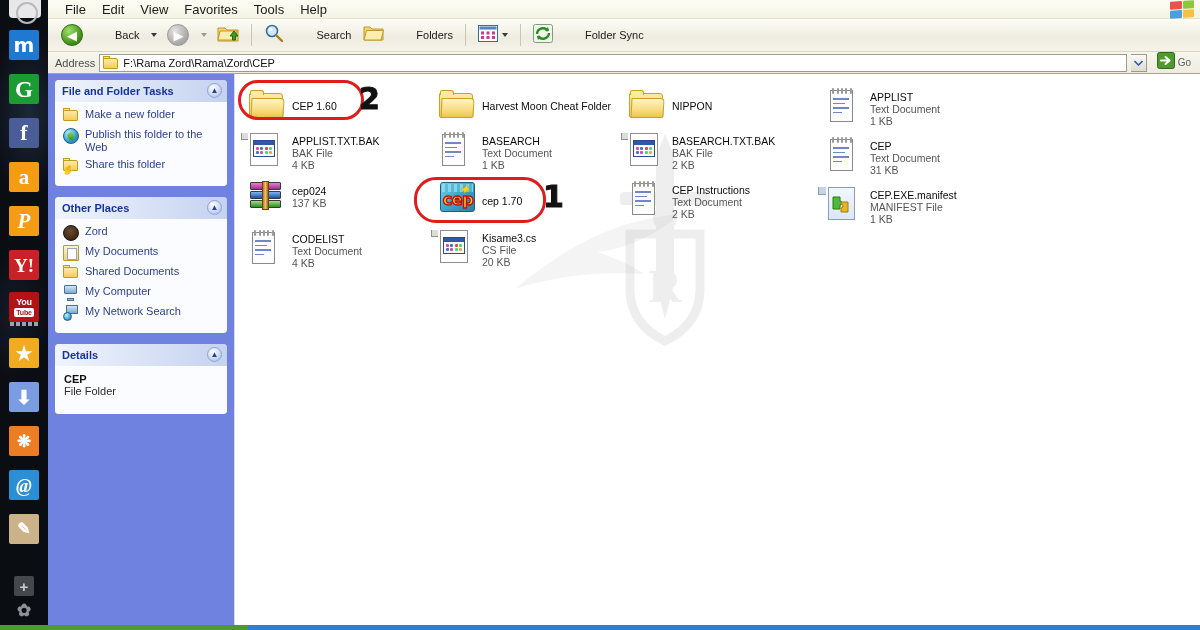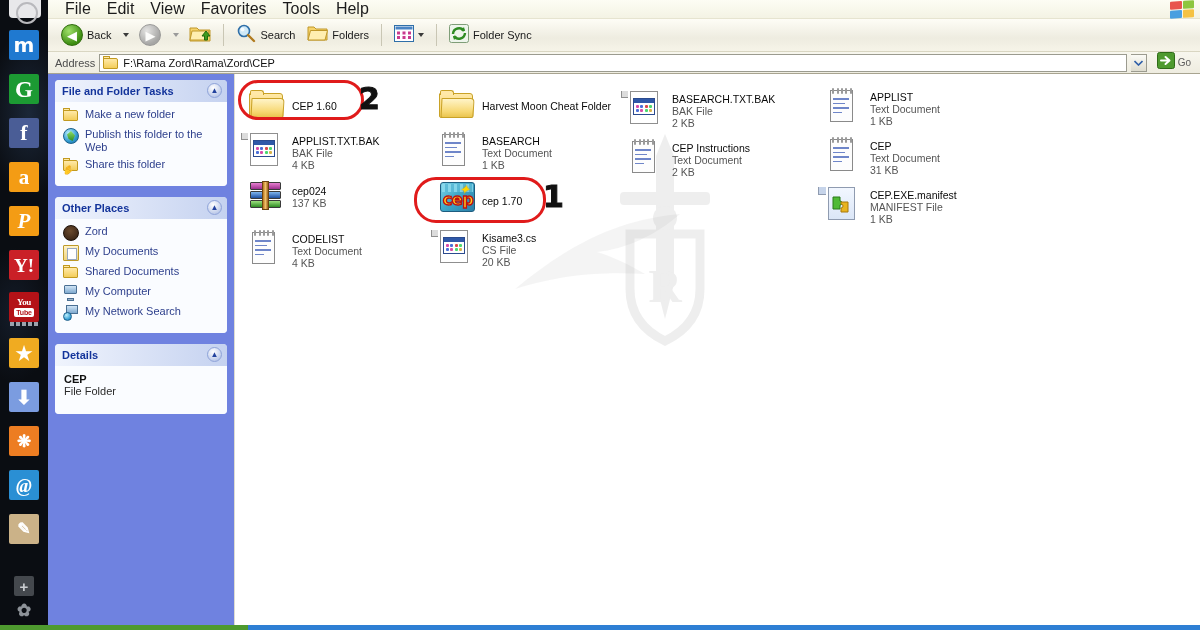--- a/index.html
+++ b/index.html
@@ -61,21 +61,21 @@
   .d-google span { font-size:23px; font-family:"Liberation Serif", serif; }
   .d-fb      { background:#4a5d96; }
   .d-fb span { font-size:22px; font-family:"Liberation Serif", serif; }
   .d-amazon  { background:#f49c14; }
   .d-amazon span { font-size:21px; font-family:"Liberation Serif", serif; }
   .d-paypal  { background:#f49c14; }
   .d-paypal span { font-size:21px; font-family:"Liberation Serif", serif; font-style:italic; }
   .d-yahoo   { background:#ca2027; }
   .d-yahoo span { font-size:19px; font-family:"Liberation Serif", serif; font-weight:bold; }
   .d-youtube { background:#b31217; flex-direction:column; justify-content:center; }
-  .d-youtube b { font-size:9px; line-height:9px; letter-spacing:-0.3px;font-family:Liberation Serif, serif; }
+  .d-youtube b { font-size:9px; line-height:9px; letter-spacing:-0.3px; }
   .d-youtube i { font-style:normal; font-size:7px; line-height:9px; background:#fff; color:#b31217;
                  padding:0 2px; border-radius:2px; margin-top:1px; letter-spacing:-0.2px;}
   .d-star    { background:#f0ab21; }
   .d-star span { font-size:19px; }
   .d-down    { background:#7b9ce0; }
   .d-down span { font-size:19px; color:#fff; }
   .d-rss     { background:#ed7d22; }
   .d-rss span { font-size:17px; }
   .d-evernote{ background:#2a8fd4; }
   .d-evernote span { font-size:19px; font-family:"Liberation Serif", serif; font-style:italic; }
@@ -94,21 +94,21 @@
 
   
   #menubar {
     height: 19px;
     background: linear-gradient(#fdfdf4, #f4f3e4);
     border-bottom:1px solid #e6e4d0;
     display:flex; align-items:center; padding-left:9px;
     position:relative;
   }
   #menubar .mi {
-    font-size:16px; color:#1b1b1b; padding:1px 8px; cursor:default;text-align:center;
+    font-size:13px; color:#1b1b1b; padding:1px 8px; cursor:default;text-align:center;
   }
   #win-logo {
     position:absolute; right:6px; top:1px;
     width:24px; height:17px;
     display:grid; grid-template-columns:1fr 1fr; grid-template-rows:1fr 1fr;
     gap:1px; transform: skewY(-4deg);
   }
   #win-logo i { display:block; border-radius:1px; }
   #win-logo i:nth-child(1){background:#e8544d;}
   #win-logo i:nth-child(2){background:#8dc63f;}
@@ -117,21 +117,21 @@
 
   
   #toolbar {
     height: 33px;
     background: linear-gradient(#fefdf6, #eeece0 60%, #f6f4e8);
     border-bottom:1px solid #d9d6c2;
     display:flex; align-items:center; padding-left:8px;
     gap:2px;
   }
   .tb { display:flex; align-items:center; gap:4px; padding:2px 5px; height:26px; }
-  .tb .lbl { font-size:11px; color:#19191a; }
+  .tb .lbl { font-size:11px; color:#19191a;margin-left:28px; }
   .tb-sep { width:1px; height:22px; background:#c9c6b4; margin:0 5px; }
   .caret { width:0;height:0;border-left:3px solid transparent;border-right:3px solid transparent;
            border-top:4px solid #3a3a3a; margin-left:2px;}
   .circ { width:22px;height:22px;border-radius:50%; display:flex;align-items:center;justify-content:center;
           font-size:13px; color:#fff; }
   .circ-green { background: radial-gradient(circle at 35% 30%, #9fe06a, #3c8c10 70%); border:1px solid #2f6c0c;}
   .circ-gray  { background: radial-gradient(circle at 35% 30%, #e2e2e2, #9a9a9a 70%); border:1px solid #8a8a8a;}
   .circ-gray.dis { opacity:.85; }
 
   .ico-folderup, .ico-folders, .ico-sync, .ico-search, .ico-views { display:inline-block; }
@@ -776,20 +776,28 @@
             </span>
             <span class="meta">
               <span class="nm" style="display:block">Kisame3.cs</span>
               <span class="ty" style="display:block">CS File</span>
               <span class="sz" style="display:block">20 KB</span>
             </span>
           </div>
         </div>
 
         <div class="col" style="left:390px">
+          <div class="item folder">
+            <span class="icon">
+              <span class="folder-ico"><i class="back"></i><i class="tab"></i><i class="front"></i></span>
+            </span>
+            <span class="meta">
+              <span class="nm" style="display:block">NIPPON</span>
+            </span>
+          </div>
           <div class="item">
             <span class="icon">
               <span class="bak-ico"><i class="pg"></i><i class="fold"></i>
                 <span class="win">
                     <i class="tbar" style="display:block"></i>
                   <span class="dots">
                       <i style="background:#d84aa8"></i>
                       <i style="background:#4a6fd8"></i>
                       <i style="background:#d84a4a"></i>
                       <i style="background:#4ad86f"></i>

